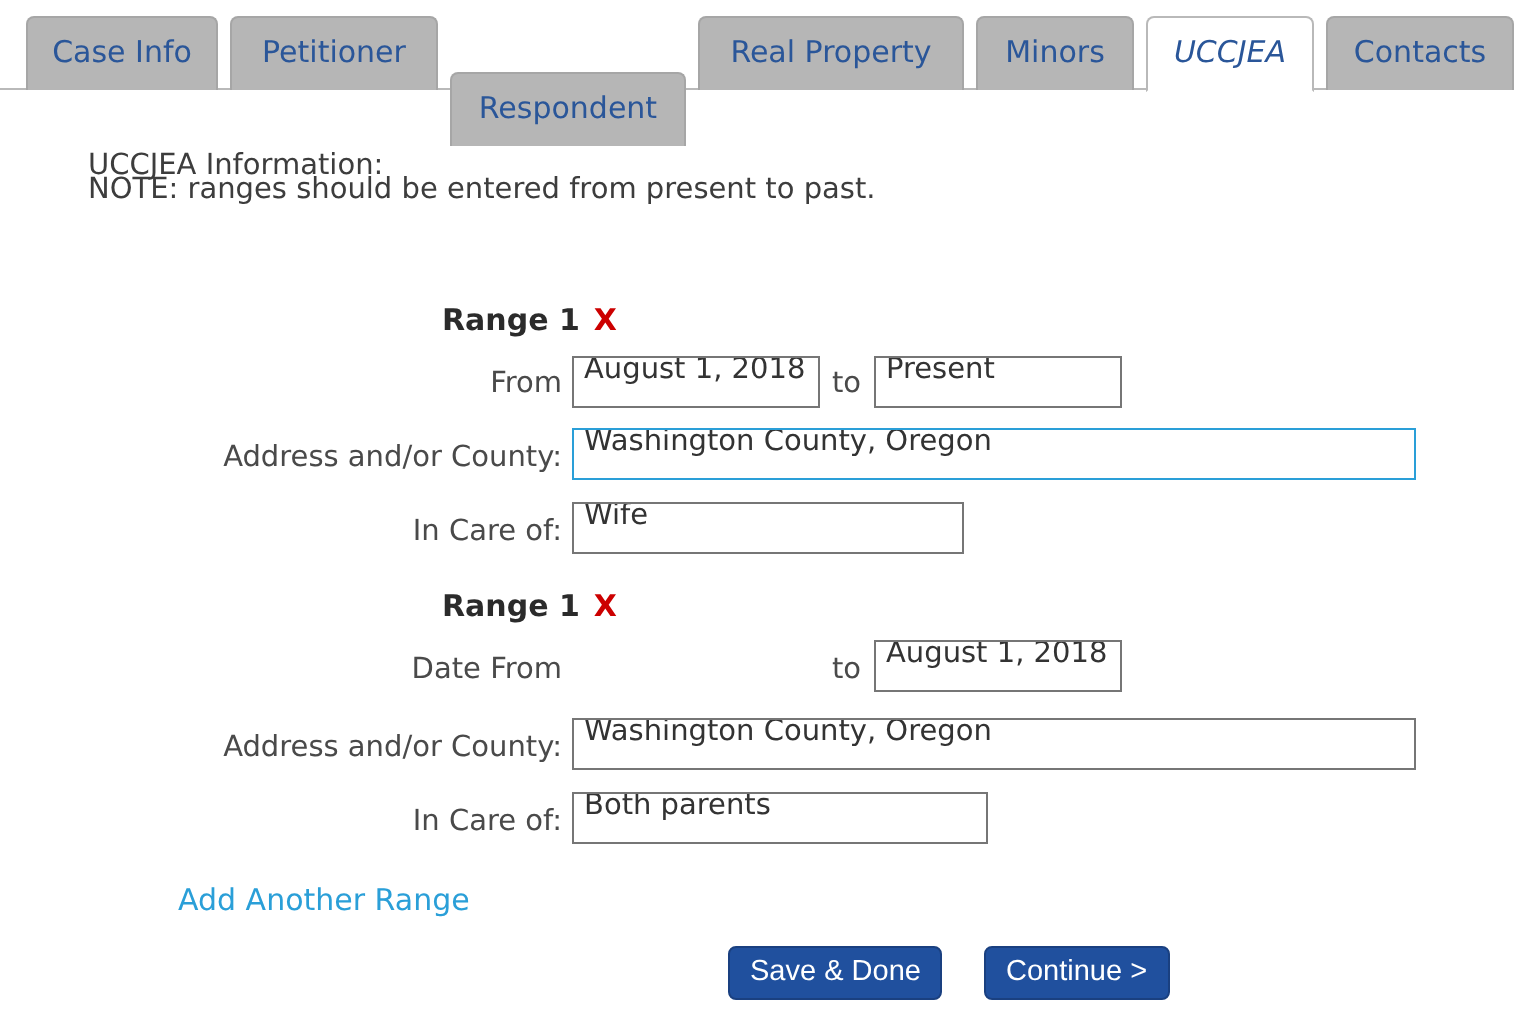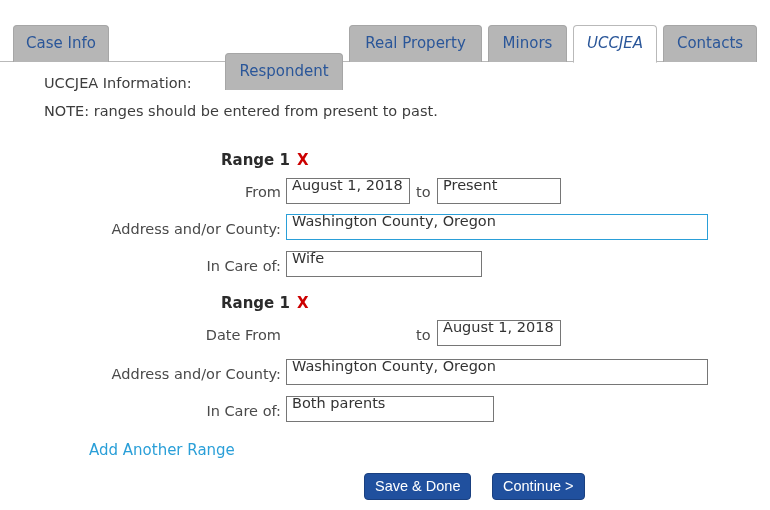--- a/index.html
+++ b/index.html
@@ -16,21 +16,21 @@
     width: 770px;
     height: 510px;
     overflow: hidden;
     background: #ffffff;
   }
 
   
   .tabbar {
     position: absolute;
     left: 0;
-    top: 17px;
+    top: 0;
     width: 674px;
     height: 45px;
     border-bottom: 1px solid #b9b9b9;
   }
   .tab {
     position: absolute;
     top: 8px;
     height: 37px;
     background: #b6b6b6;
     border: 1px solid #a6a6a6;
@@ -55,21 +55,21 @@
 
   
   .intro {
     position: absolute;
     left: 44px;
     color: #3d3d3d;
     font-size: 14.5px;
     white-space: nowrap;
   }
   #intro-title { top: 75px; }
-  #intro-note  { top: 103px; }
+  #intro-note  { top: 87px; }
 
   
   .range-head {
     position: absolute;
     font-size: 15px;
     font-weight: bold;
     color: #2b2b2b;
     white-space: nowrap;
   }
   .range-head .xmark {
@@ -146,20 +146,21 @@
   #btn-save { left: 364px; }
   #btn-continue { left: 492px; }
 </style>
 </head>
 <body>
 
 <div id="app">
 
   <div class="tabbar">
     <div class="tab" id="tab-0" style="left: 13px; width: 96px;">Case Info</div>
+    <div class="tab" id="tab-1" style="left: 115px; width: 104px;">Petitioner</div>
     <div class="tab" id="tab-2" style="left: 225px; width: 118px; margin-top: 28px;">Respondent</div>
     <div class="tab" id="tab-3" style="left: 349px; width: 133px;">Real Property</div>
     <div class="tab" id="tab-4" style="left: 488px; width: 79px;">Minors</div>
     <div class="tab active" id="tab-5" style="left: 573px; width: 84px;">UCCJEA</div>
     <div class="tab" id="tab-6" style="left: 663px; width: 94px;">Contacts</div>
   </div>
 
   <div class="intro" id="intro-title">UCCJEA Information:</div>
   <div class="intro" id="intro-note">NOTE: ranges should be entered from present to past.</div>
 

